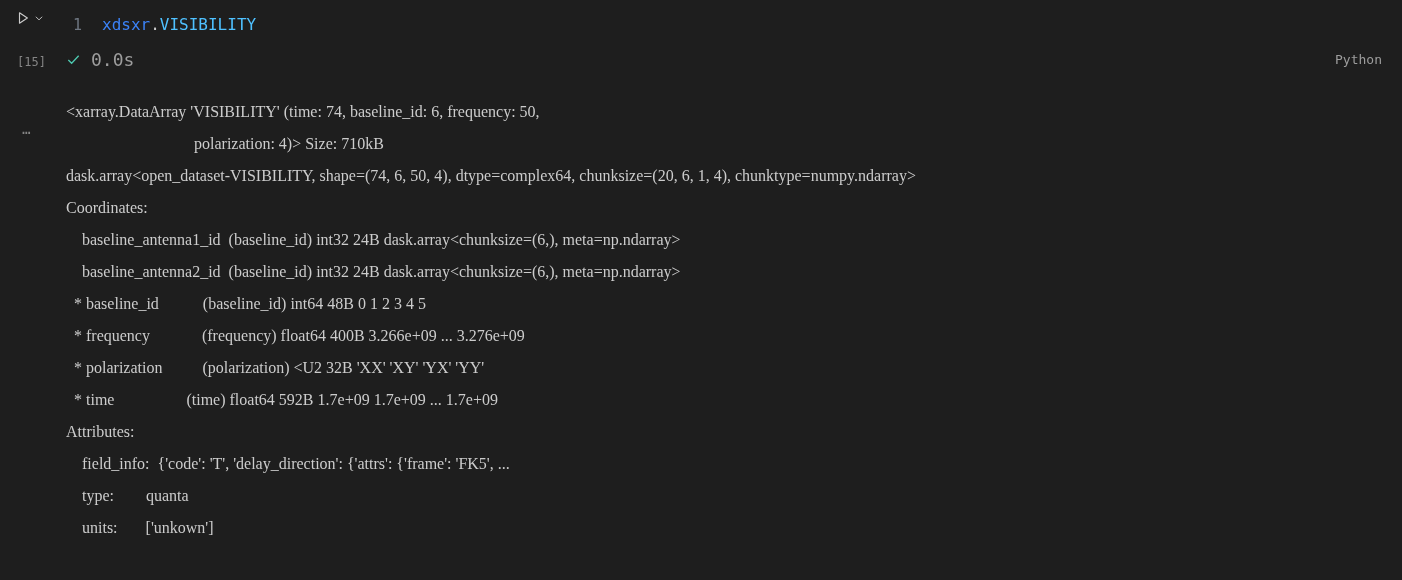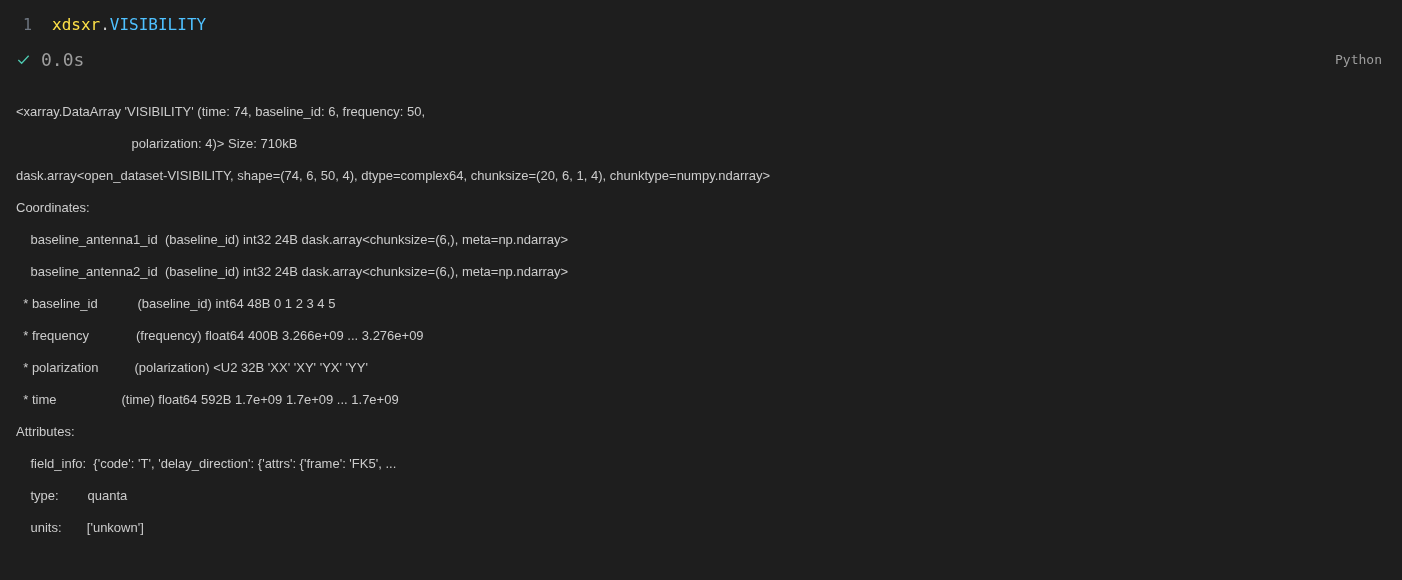--- a/index.html
+++ b/index.html
@@ -81,21 +81,21 @@
       padding-right: 20px;
       font-size: 15px;
       line-height: 22px;
     }
     .code-text {
       font-size: 16px;
       line-height: 22px;
       font-family: 'Menlo', 'Monaco', 'Consolas', monospace;
     }
     .code-var {
-      color: #fde047;
+      color: #3b82f6;
     }
     .code-dot {
       color: #cccccc;
     }
     .code-const {
       color: #4fc1ff;
       margin-top: 24px;
     }
     .status-row {
       display: flex;
@@ -113,31 +113,47 @@
       font-size: 18px;
     }
     .language-label {
       margin-left: auto;
       padding-right: 20px;
       color: #9d9d9d;
       font-size: 13px;
     }
     .output-area {
       padding: 20px 14px 14px 14px;
-      font-family: Liberation Sans, sans-serif;
-      font-size: 13px;
+      font-family: Liberation Serif, serif;
+      font-size: 16px;
       line-height: 32px;
       color: #cccccc;
       white-space: pre;
     }
   </style>
 </head>
 <body>
 
 <div class="cell-container">
+  <div class="gutter">
+    <div class="gutter-row1">
+      <span class="run-icon">
+        <svg width="14" height="14" viewBox="0 0 16 16" fill="none">
+          <path d="M4 2 L13 8 L4 14 Z" stroke="#cccccc" stroke-width="1.3" fill="none" stroke-linejoin="round"></path>
+        </svg>
+      </span>
+      <span class="chevron-icon">
+        <svg width="10" height="10" viewBox="0 0 16 16" fill="none">
+          <path d="M3 6 L8 11 L13 6" stroke="#cccccc" stroke-width="1.5" fill="none"></path>
+        </svg>
+      </span>
+    </div>
+    <div class="gutter-row2">[15]</div>
+    <div class="ellipsis-icon">⋯</div>
+  </div>
 
   <div class="main-area">
     <div class="code-input">
       <div class="line-number-col">1</div>
       <div class="code-text"><span class="code-var">xdsxr</span><span class="code-dot">.</span><span class="code-const">VISIBILITY</span></div>
     </div>
 
     <div class="status-row">
       <span class="check-icon">
         <svg width="15" height="15" viewBox="0 0 16 16" fill="none">

